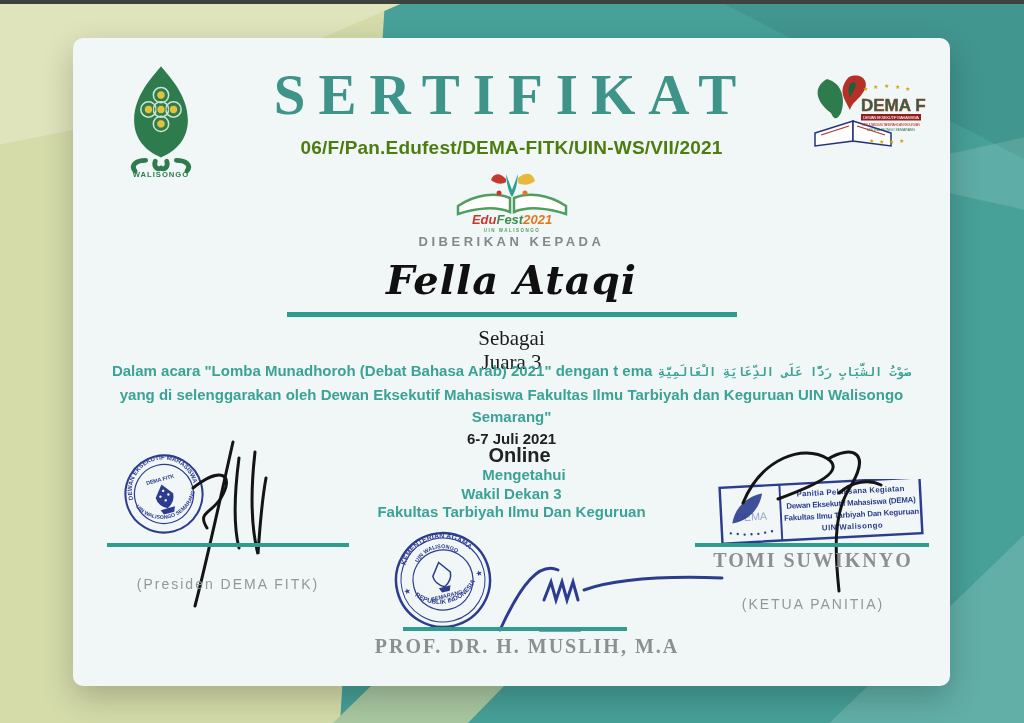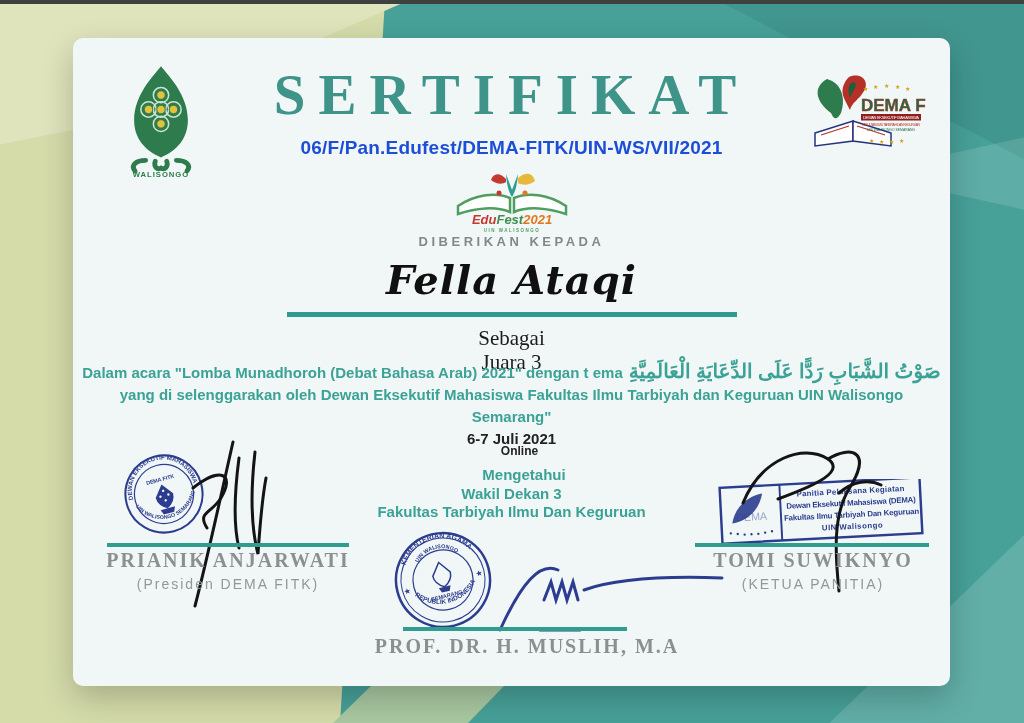--- a/index.html
+++ b/index.html
@@ -15,33 +15,33 @@
   .bg-topbar{position:absolute;left:0;top:0;width:100%;height:4px;background:#3d423f;}
 
   .card{position:absolute;left:73px;top:38px;width:877px;height:648px;
         background:#f1f7f7;border-radius:10px;box-shadow:0 12px 32px rgba(0,0,0,.22);}
 
   .abs{position:absolute;}
   .ctr{left:0;right:0;text-align:center;}
 
   .title{top:24px;font-family:"Liberation Serif",serif;font-weight:bold;
          font-size:57px;letter-spacing:13px;color:#3e9488;}
-  .number{top:99px;font-size:19px;font-weight:bold;color:#1d4ed8;letter-spacing:.2px;}
+  .number{top:99px;font-size:19px;font-weight:bold;color:#4d7c0f;letter-spacing:.2px;}
   .given{top:196px;font-size:13px;font-weight:bold;letter-spacing:3.5px;color:#84888a;}
   .name{top:218px;font-family:"DejaVu Serif",serif;font-style:italic;font-weight:bold;
         font-size:40px;color:#101010;letter-spacing:1px;}
   .divider{left:214px;top:274px;width:450px;height:5px;background:#2d9c8e;}
   .serifline{font-family:"Liberation Serif",serif;font-size:21px;color:#1c1c1c;}
   .sebagai{top:288px;}
   .award{top:312px;}
   .desc{top:322px;font-size:15px;font-weight:bold;color:#3ba295;line-height:22px;}
   .desc .row{display:flex;justify-content:center;gap:6px;align-items:baseline;}
-  .arabic{font-family:Liberation Sans, sans-serif;font-size:20px;}
+  .arabic{font-family:Liberation Mono, monospace;font-size:12px;}
   .date{top:392px;font-size:15px;font-weight:bold;color:#222;}
-  .mode{top:406px;font-size:12px;font-weight:bold;color:#222;margin-left:16px;}
+  .mode{top:406px;font-size:20px;font-weight:bold;color:#222;margin-left:16px;}
   .ack{font-size:15px;font-weight:bold;color:#3ba295;}
   .ack1{top:428px;padding-left:25px;} .ack2{top:447px;} .ack3{top:465px;}
 
   .sigline{height:4px;background:#2f9e8f;}
   .signame{font-family:"Liberation Serif",serif;font-weight:bold;font-size:20px;
            letter-spacing:2px;color:#8b8f90;}
   .sigrole{font-size:14px;letter-spacing:2px;color:#92989a;}
 </style>
 </head>
 <body>
@@ -177,21 +177,20 @@
     </svg>
     <svg class="abs" style="left:90px;top:398px;" width="105" height="175" viewBox="0 0 105 175">
       <g fill="none" stroke="#141414" stroke-width="3" stroke-linecap="round">
         <path d="M70,6 C60,50 45,120 32,170"></path>
         <path d="M30,52 C58,30 72,38 58,62 C48,78 34,76 44,92"></path>
         <path d="M76,22 C71,60 71,92 76,112"></path>
         <path d="M92,16 C87,60 89,95 95,118 C97,88 100,58 103,42"></path>
       </g>
     </svg>
     <div class="abs sigline" style="left:34px;top:505px;width:242px;"></div>
-    <div class="abs signame" style="left:15px;width:280px;top:511px;text-align:center;">PRIANIK ANJARWATI</div>
     <div class="abs sigrole" style="left:15px;width:280px;top:538px;text-align:center;">(Presiden DEMA FITK)</div>
 
     <svg class="abs" style="left:645px;top:441px;" width="206" height="64" viewBox="0 0 210 64">
       <g transform="rotate(-3 105 32)">
         <rect x="3" y="3" width="204" height="57" fill="none" stroke="#2c3c8e" stroke-width="2.5"></rect>
         <line x1="64" y1="3" x2="64" y2="60" stroke="#2c3c8e" stroke-width="2"></line>
         <path d="M14,40 C18,22 32,13 46,11 C42,28 30,38 14,40 Z" fill="#2c3c8e" opacity="0.9"></path>
         <text x="34" y="38" text-anchor="middle" font-size="11" fill="#2c3c8e" opacity="0.45">DEMA</text>
         <g fill="#2c3c8e">
           <circle cx="12" cy="50" r="1.2"></circle>
@@ -212,21 +211,21 @@
     </svg>
     <svg class="abs" style="left:660px;top:403px;" width="150" height="155" viewBox="0 0 150 155">
       <g fill="none" stroke="#141414" stroke-width="3" stroke-linecap="round">
         <path d="M10,62 C28,18 70,2 95,18 C115,32 72,48 45,58"></path>
         <path d="M95,18 C118,4 140,10 116,48 C100,74 102,112 106,150"></path>
         <path d="M106,52 C120,40 136,38 148,44"></path>
       </g>
     </svg>
     <div class="abs sigline" style="left:622px;top:505px;width:234px;"></div>
     <div class="abs signame" style="left:600px;width:280px;top:511px;text-align:center;">TOMI SUWIKNYO</div>
-    <div class="abs sigrole" style="left:600px;width:280px;top:538px;text-align:center;">(KETUA PANITIA)</div>
+    <div class="abs sigrole" style="left:600px;width:280px;top:558px;text-align:center;">(KETUA PANITIA)</div>
 
     <svg class="abs" style="left:320px;top:492px;" width="100" height="100" viewBox="0 0 100 100">
       <g transform="rotate(-14 50 50)" fill="none" stroke="#2c3c8e">
         <circle cx="50" cy="50" r="47" stroke-width="2.5"></circle>
         <circle cx="50" cy="50" r="42" stroke-width="1"></circle>
         <circle cx="50" cy="50" r="30" stroke-width="1.2"></circle>
         <defs>
           <path id="arcTopC" d="M14,58 A38,38 0 1 1 86,58"></path>
           <path id="arcBotC" d="M12,46 A40,40 0 0 0 88,46"></path>
           <path id="arcInC" d="M26,54 A26,26 0 1 1 74,54"></path>

